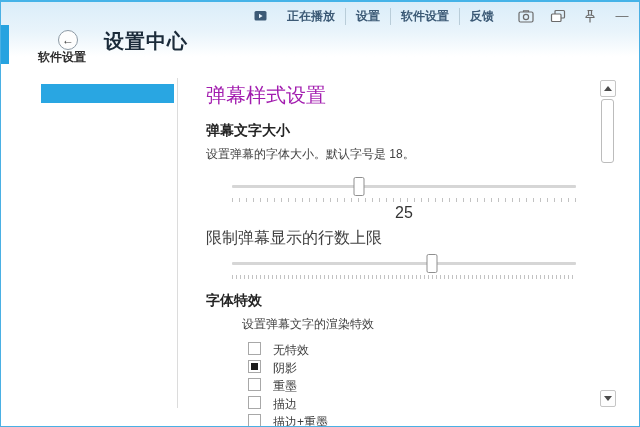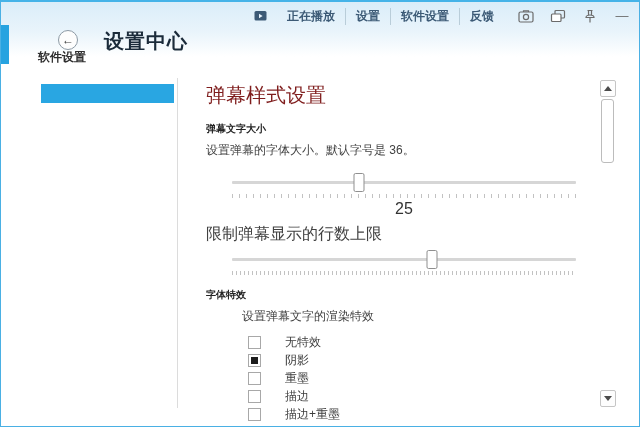--- a/index.html
+++ b/index.html
@@ -37,38 +37,38 @@
   
   .sidebar{ position:absolute; left:40px; top:82px; width:133px; }
   .side-item{
     height:19px; line-height:19px; margin-bottom:3px; padding-left:8px;
     font-size:12px; color:#3f3f3f; cursor:default; white-space:nowrap;
   }
   .side-item.selected{ background:#29a6e2; color:#17455f; font-weight:700; }
   .v-divider{ position:absolute; left:176px; top:76px; width:1px; height:330px; background:#dcdcdc; }
   
   .main{ position:absolute; left:201px; top:70px; width:398px; }
-  .main-title{ font-size:20px; font-weight:400; color:#7f1d1d; margin:10px 0 13px 4px; }
-  .sec-heading{ font-size:10px; font-weight:700; color:#242424; margin:0 0 6px 4px; }
+  .main-title{ font-size:20px; font-weight:400; color:#a21caf; margin:10px 0 13px 4px; }
+  .sec-heading{ font-size:14px; font-weight:700; color:#242424; margin:0 0 6px 4px; }
   .sec-desc{ font-size:12px; color:#414141; margin:0 0 11px 4px; }
   .slider-label{ font-size:16px; color:#414141; margin:6px 0 2px 4px; }
   .slider{ position:relative; height:27px; margin-left:30px; width:344px; }
   .slider .track{ position:absolute; top:11px; left:0; right:0; height:3px; background:#d6d6d6; border-radius:1px; }
   .slider .thumb{
     position:absolute; top:3px; width:11px; height:19px; background:#fff;
     border:1px solid #8f8f8f; border-radius:2px; transform:translateX(-50%);
   }
   .slider .ticks{
     position:absolute; top:24px; left:0; right:0; height:4px;
     background:repeating-linear-gradient(90deg,#c2c2c2 0 1px,transparent 1px 7px);
   }
   .slider .ticks.dense{ background:repeating-linear-gradient(90deg,#c2c2c2 0 1px,transparent 1px 4px); }
   .slider-value{ width:344px; margin:3px 0 4px 30px; text-align:center; font-size:16px; color:#333; }
   .options{ margin-top:9px; }
-  .opt{ display:flex; align-items:center; gap:24px; height:17px; margin-bottom:1px; cursor:default;padding-left:46px; }
+  .opt{ display:flex; align-items:flex-start; gap:12px; height:17px; margin-bottom:1px; cursor:default;padding-left:46px; }
   .cb{
     width:13px; height:13px; border:1px solid #a8a8a8; background:#fff;
     display:flex; align-items:center; justify-content:center; flex:none;
   }
   .cb .mark{ display:none; width:7px; height:7px; background:#1c1c1c; }
   .opt.checked .cb .mark{ display:block; }
   .opt-label{ font-size:12px; color:#3d3d3d; }
   
   .scrollbar{ position:absolute; left:599px; top:76px; width:16px; height:331px; }
   .scroll-btn{
@@ -168,21 +168,21 @@
       <div class="side-item"></div>
       <div class="side-item"></div>
       <div class="side-item"></div>
     </div>
   <div class="v-divider"></div>
 
   <div class="main">
     <div class="main-title">弹幕样式设置</div>
 
     <div class="sec-heading">弹幕文字大小</div>
-    <div class="sec-desc">设置弹幕的字体大小。默认字号是 36。</div>
+    <div class="sec-desc">设置弹幕的字体大小。默认字号是 18。</div>
 
     <div class="slider">
       <div class="track"></div>
       <div class="thumb" style="left: 37%;"></div>
       <div class="ticks"></div>
     </div>
     <div class="slider-value">25</div>
 
     <div class="slider-label">限制弹幕显示的行数上限</div>
     <div class="slider">

